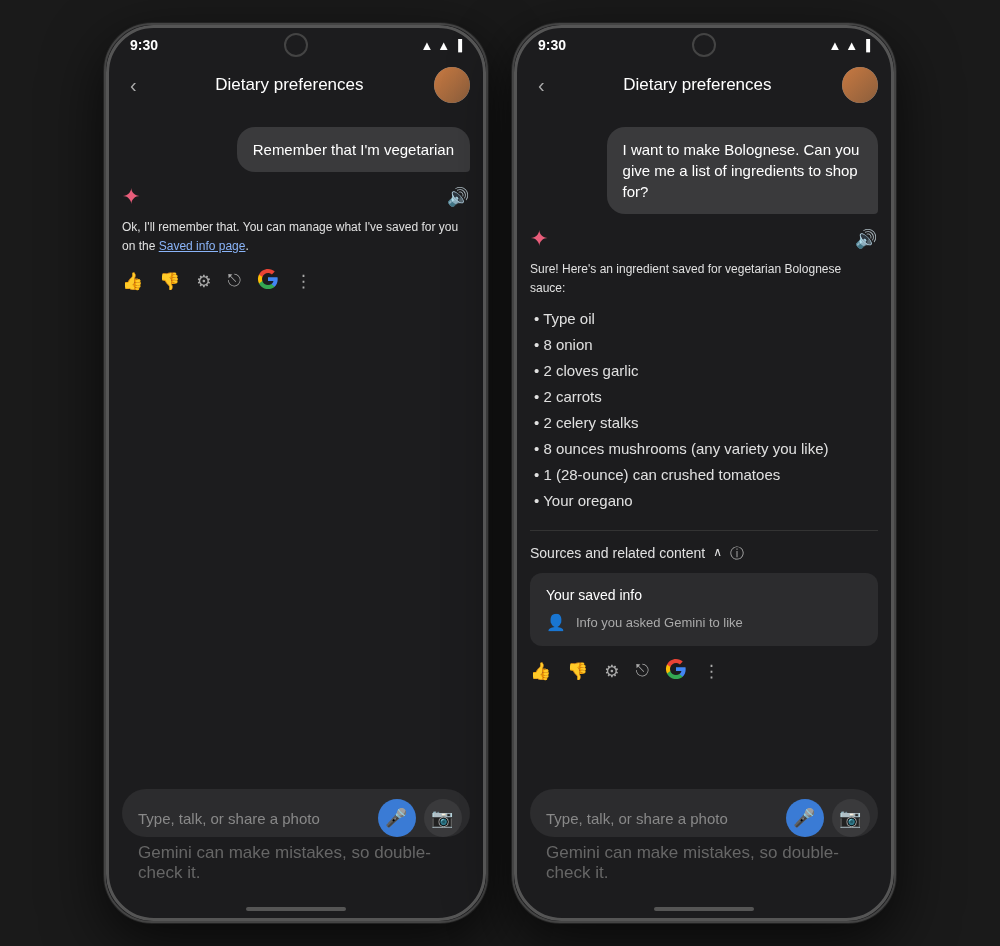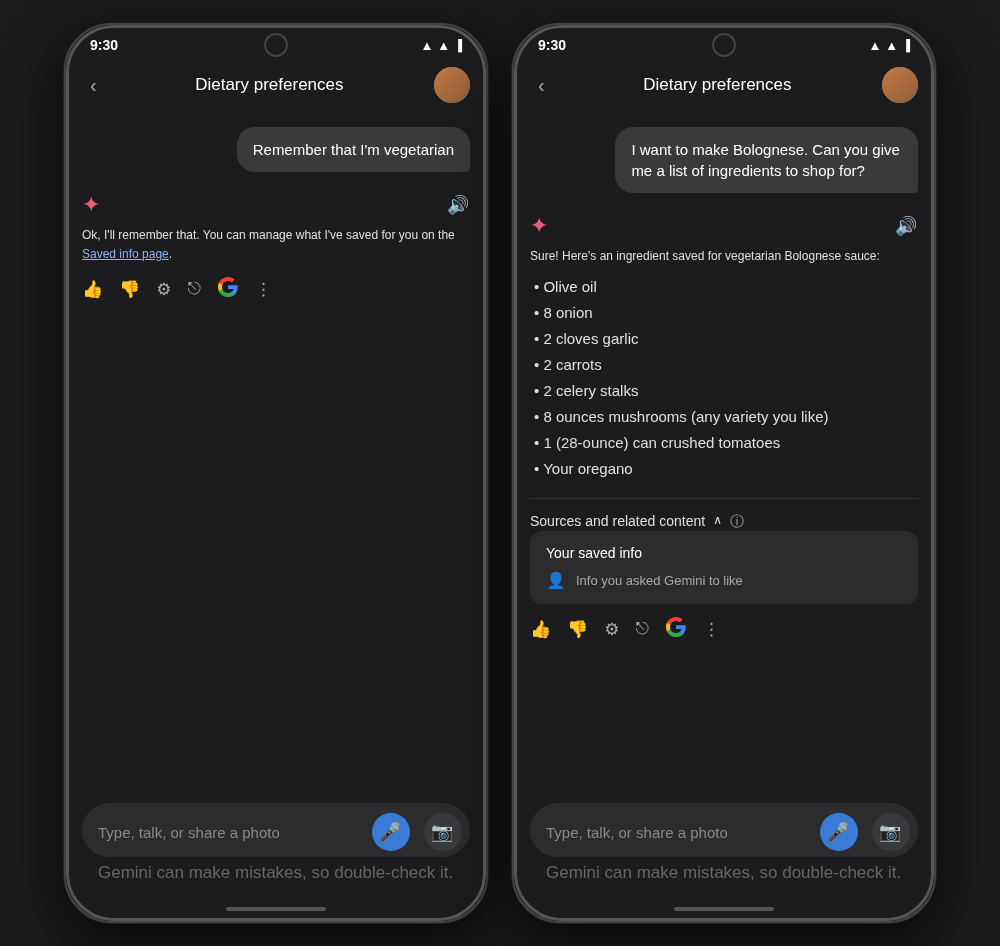--- a/index.html
+++ b/index.html
@@ -12,21 +12,21 @@
       font-family: 'Segoe UI', Arial, sans-serif;
       gap: 24px;
       padding: 20px;
     }
     .phone-wrapper {
       display: flex;
       gap: 24px;
       align-items: center;
     }
     .phone {
-      width: 424px;
+      width: 384px;
       height: 900px;
       background: #1c1c1e;
       border-radius: 48px;
       border: 2px solid #444;
       overflow: hidden;
       position: relative;
       display: flex;
       flex-direction: column;
       box-shadow: 0 0 0 1px #222, 0 20px 60px rgba(0,0,0,0.7);
     }
@@ -101,21 +101,21 @@
       height: 36px;
       border-radius: 50%;
       background: linear-gradient(135deg, #c87941, #8b5e3c);
     }
     .chat-area {
       flex: 1;
       overflow-y: auto;
       padding: 12px 16px;
       display: flex;
       flex-direction: column;
-      gap: 20px;
+      gap: 12px;
     }
     .chat-area::-webkit-scrollbar { display: none; }
     .user-bubble {
       align-self: flex-end;
       background: #3a3a3c;
       color: #fff;
       border-radius: 18px 18px 4px 18px;
       padding: 12px 16px;
       max-width: 78%;
       font-size: 15px;
@@ -191,21 +191,21 @@
     }
     .sources-header .chevron { font-size: 12px; }
     .sources-header .info-icon {
       color: #aaa;
       font-size: 14px;
     }
     .saved-info-card {
       background: #2c2c2e;
       border-radius: 12px;
       padding: 14px 16px;
-      margin-top: 0;
+      margin-top: 10px;
     }
     .saved-info-title {
       color: #fff;
       font-size: 14px;
       font-weight: 500;
       margin-bottom: 10px;
     }
     .saved-info-row {
       display: flex;
       align-items: center;
@@ -216,22 +216,22 @@
     .person-icon { font-size: 16px; }
     .input-area {
       padding: 12px 16px 8px;
       background: #1c1c1e;
     }
     .input-row {
       display: flex;
       align-items: center;
       background: #2c2c2e;
       border-radius: 28px;
-      padding: 10px 8px 6px 16px;
-      gap: 14px;
+      padding: 10px 8px 0 16px;
+      gap: 8px;
     }
     .input-placeholder {
       flex: 1;
       color: #888;
       font-size: 15px;
     }
     .input-btn {
       width: 38px;
       height: 38px;
       border-radius: 50%;
@@ -370,21 +370,21 @@
 
       <div class="ai-response">
         <div class="ai-header-row">
           <span class="gemini-star">✦</span>
           <span class="speaker-icon">🔊</span>
         </div>
         <div class="ai-text">
           <span>Sure! Here's an ingredient saved for vegetarian Bolognese sauce:</span>
         </div>
         <ul class="bullet-list">
-          <li>Olive oil</li>
+          <li>Type oil</li>
           <li>8 onion</li>
           <li>2 cloves garlic</li>
           <li>2 carrots</li>
           <li>2 celery stalks</li>
           <li>8 ounces mushrooms (any variety you like)</li>
           <li>1 (28-ounce) can crushed tomatoes</li>
           <li>Your oregano</li>
         </ul>
 
         <div class="sources-section">

